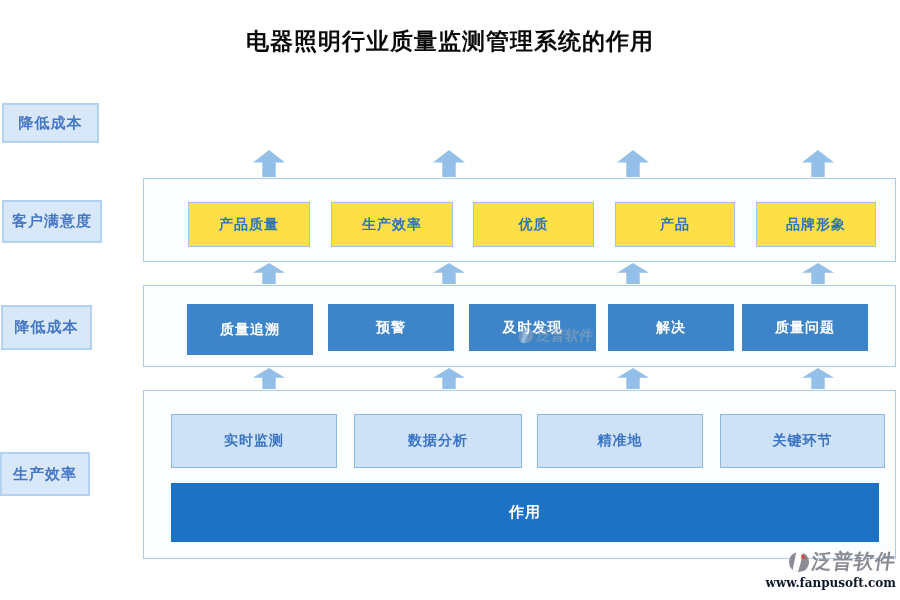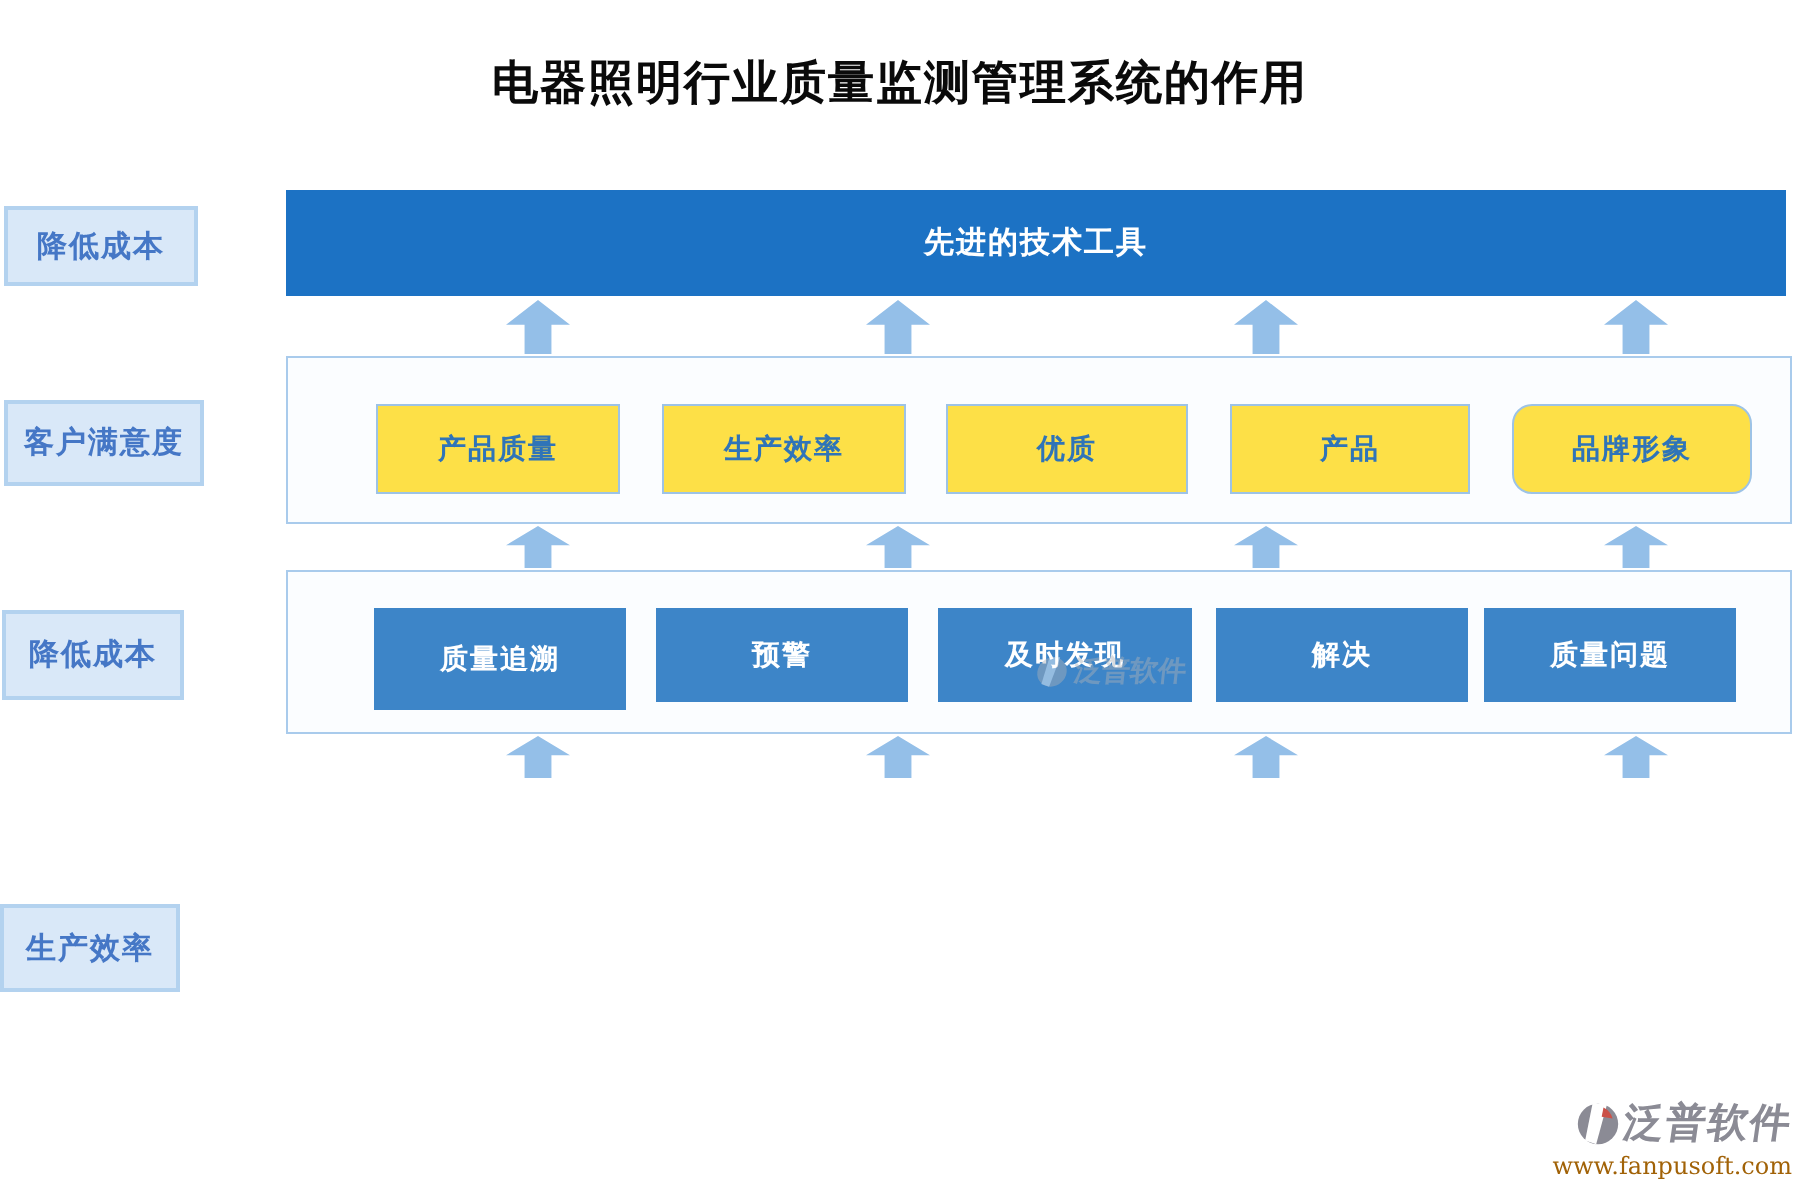--- a/index.html
+++ b/index.html
@@ -61,49 +61,48 @@
   .footer-logo {
     position:absolute; right:4px; top:548px; width:150px; text-align:right;
   }
   .logo-line { display:flex; align-items:center; justify-content:flex-end; }
   .logo-icon { width:22px; height:22px; margin-right:2px; flex:0 0 auto; }
   .logo-name {
     color:#8b8b95; font-size:20px; font-weight:bold;
     transform:skewX(-8deg); letter-spacing:1px; white-space:nowrap;
   }
   .logo-url {
-    color:#a16207; font-size:12px; font-weight:normal; margin-top:1px;
+    color:#0f172a; font-size:12px; font-weight:bold; margin-top:1px;
     font-family:"DejaVu Serif","Liberation Serif",serif; white-space:nowrap;
   }
 </style>
 </head>
 <body>
 
 <div class="canvas">
 
   <div class="page-title">电器照明行业质量监测管理系统的作用</div>
 
   <div class="side-label" style="left:2px; top:103px; width:97px; height:40px;">降低成本</div>
   <div class="side-label" style="left:2px; top:200px; width:100px; height:43px;">客户满意度</div>
   <div class="side-label" style="left:1px; top:305px; width:91px; height:45px;">降低成本</div>
   <div class="side-label" style="left:0px; top:452px; width:90px; height:44px;">生产效率</div>
 
-  <div class="bar" style="left:143px; top:95px; width:750px; height:53px;">先进的技术工具</div>
 
   <div class="up-arrow" style="left:253px; top:150px; height:27px;"></div>
   <div class="up-arrow" style="left:433px; top:150px; height:27px;"></div>
   <div class="up-arrow" style="left:617px; top:150px; height:27px;"></div>
   <div class="up-arrow" style="left:802px; top:150px; height:27px;"></div>
 
   <div class="row-container" style="top:178px; height:84px;">
     <div class="white-box" style="left:44px; top:23px; width:122px; height:45px;">产品质量</div>
     <div class="white-box" style="left:187px; top:23px; width:122px; height:45px;">生产效率</div>
     <div class="white-box" style="left:471px; top:23px; width:120px; height:45px;">产品</div>
     <div class="white-box" style="left:329px; top:23px; width:121px; height:45px;">优质</div>
-    <div class="white-box" style="left:612px; top:23px; width:120px; height:45px;border-radius:10px;">品牌形象</div>
+    <div class="white-box" style="left:612px; top:23px; width:120px; height:45px;">品牌形象</div>
   </div>
 
   <div class="up-arrow" style="left:253px; top:263px; height:21px;"></div>
   <div class="up-arrow" style="left:433px; top:263px; height:21px;"></div>
   <div class="up-arrow" style="left:617px; top:263px; height:21px;"></div>
   <div class="up-arrow" style="left:802px; top:263px; height:21px;"></div>
 
   <div class="row-container" style="top:285px; height:82px;">
     <div class="blue-box" style="left:43px; top:18px; width:126px; height:51px;">质量追溯</div>
     <div class="blue-box" style="left:184px; top:18px; width:126px; height:47px;">预警</div>
@@ -118,20 +117,27 @@
       <path d="M9 1 L17 1 L11 23 L5 21 Z" fill="#ffffff"></path>
     </svg>
     <span>泛普软件</span>
   </div>
 
   <div class="up-arrow" style="left:253px; top:368px; height:21px;"></div>
   <div class="up-arrow" style="left:433px; top:368px; height:21px;"></div>
   <div class="up-arrow" style="left:617px; top:368px; height:21px;"></div>
   <div class="up-arrow" style="left:802px; top:368px; height:21px;"></div>
 
+  <div class="row-container" style="top:390px; height:169px;">
+    <div class="pale-box" style="left:27px; top:23px; width:166px; height:54px;">实时监测</div>
+    <div class="pale-box" style="left:210px; top:23px; width:168px; height:54px;">数据分析</div>
+    <div class="pale-box" style="left:393px; top:23px; width:166px; height:54px;">精准地</div>
+    <div class="pale-box" style="left:576px; top:23px; width:165px; height:54px;">关键环节</div>
+    <div class="bar" style="left:27px; top:92px; width:708px; height:59px;">作用</div>
+  </div>
 
   <div class="footer-logo">
     <div class="logo-line">
       <svg class="logo-icon" viewBox="0 0 24 24">
         <circle cx="12" cy="12" r="11" fill="#8b8b95"></circle>
         <path d="M9 1 L17 1 L11 23 L5 21 Z" fill="#ffffff"></path>
         <path d="M15 3 A 10 10 0 0 1 20 9 L14 8 Z" fill="#cb5148"></path>
       </svg>
       <span class="logo-name">泛普软件</span>
     </div>

